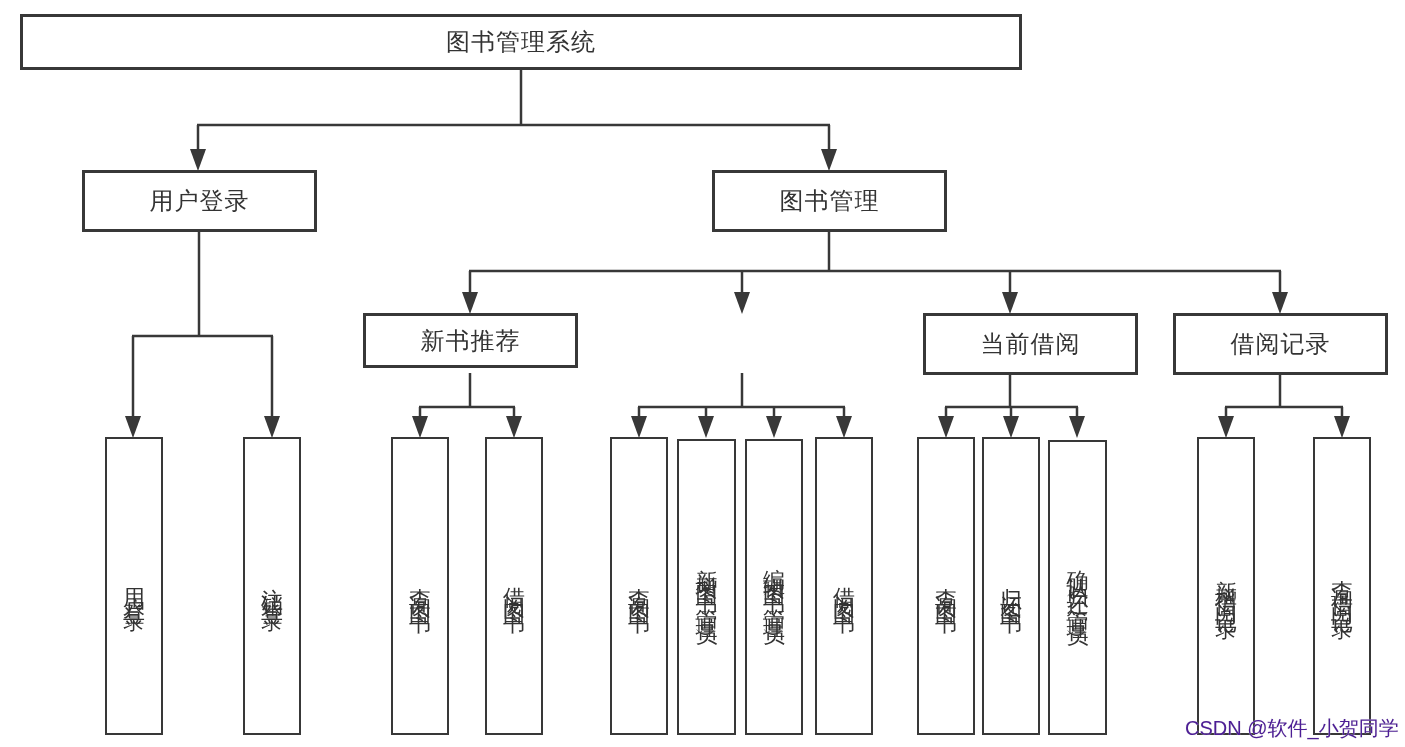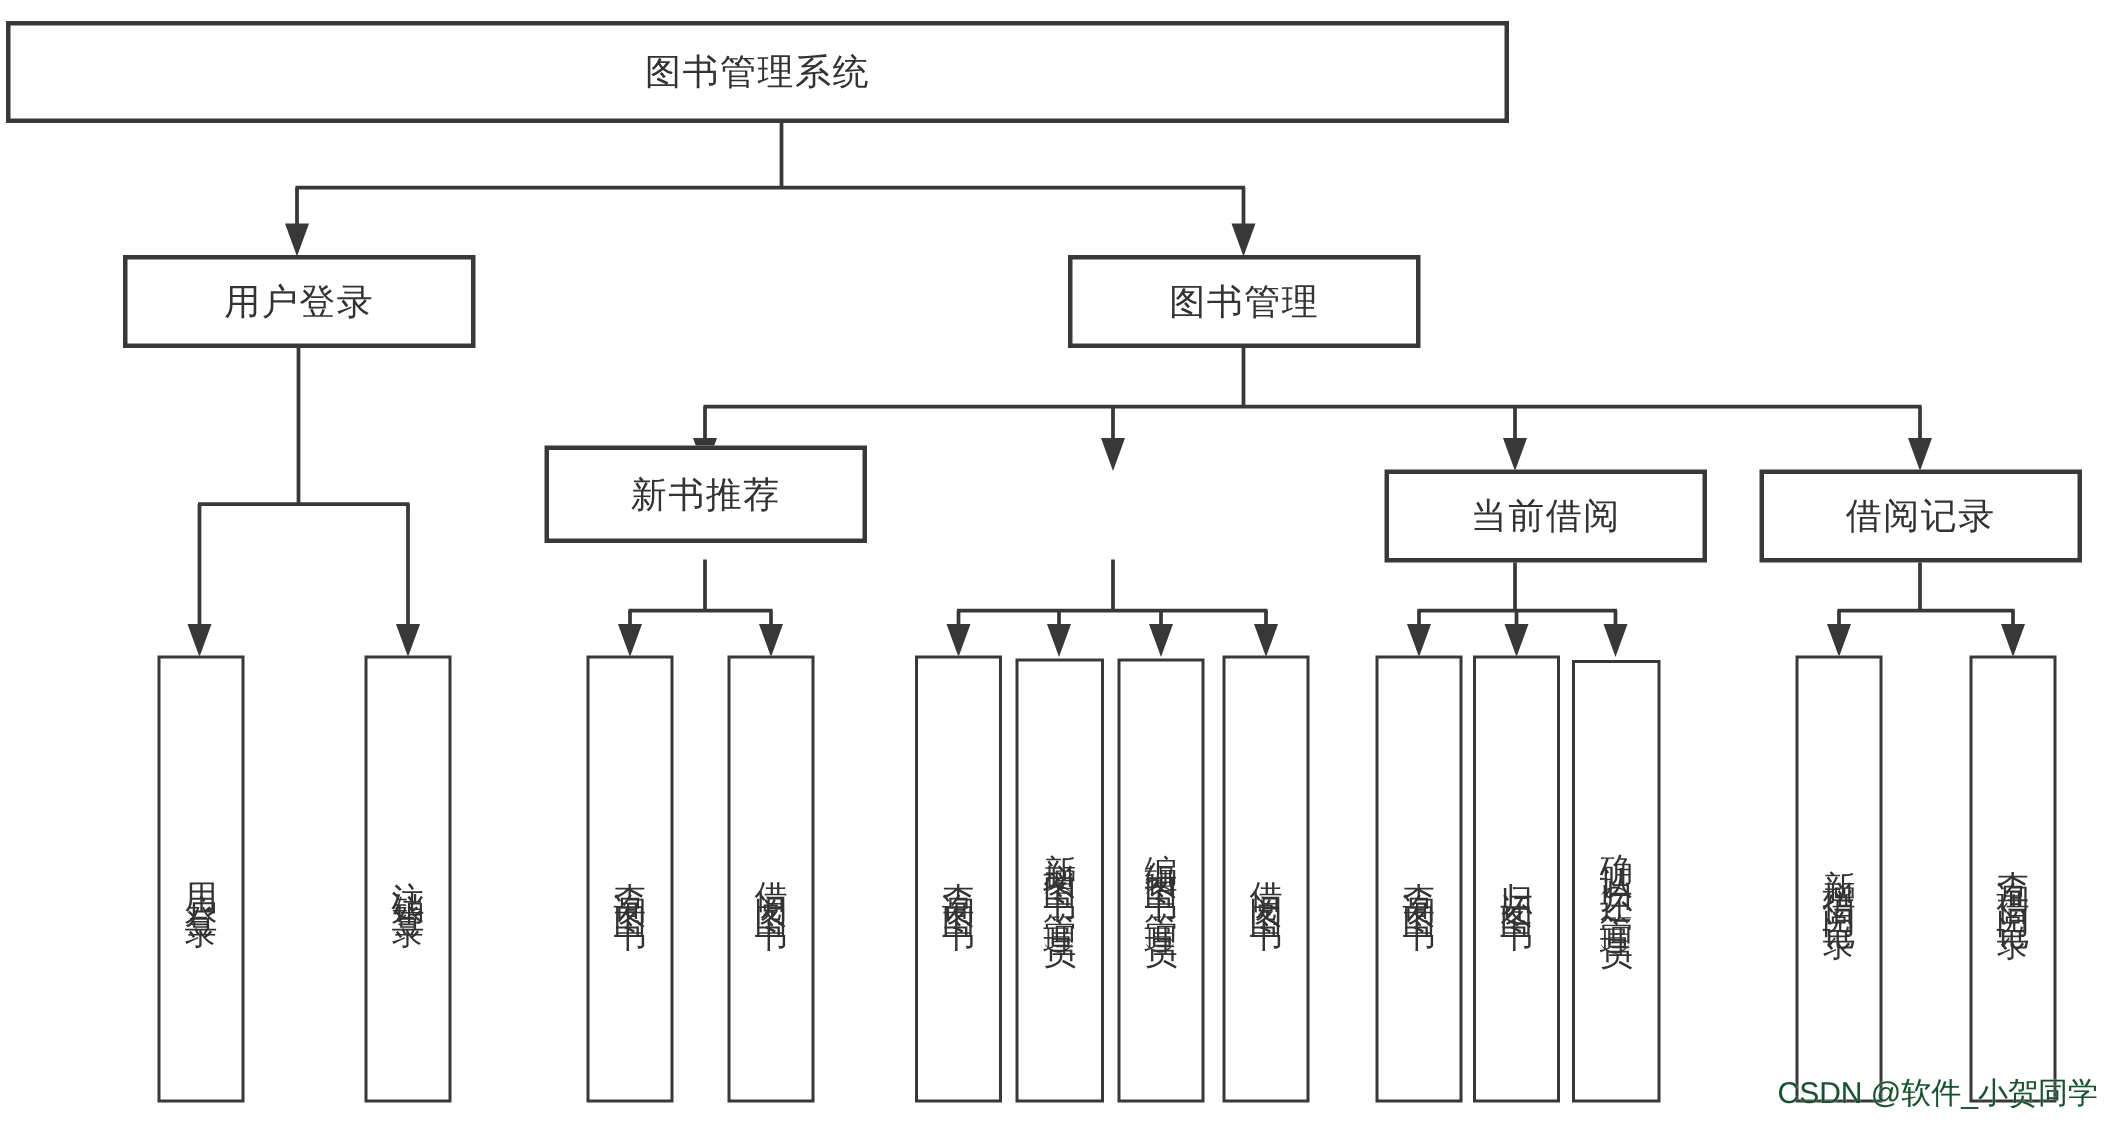--- a/index.html
+++ b/index.html
@@ -40,21 +40,21 @@
     line-height: 1;
     letter-spacing: 8px;
     white-space: nowrap;
   }
   #watermark {
     position: absolute;
     left: 1185px;
     top: 715px;
     z-index: 5;
     font-size: 20px;
-    color: #14532d;
+    color: #4c1d95;
     text-shadow: 0 0 1px #dedede;
     white-space: nowrap;
   }
 </style>
 </head>
 <body>
 
 <div id="canvas">
 
   <svg id="connectors" width="1405" height="747">
@@ -116,32 +116,32 @@
       <polygon points="766,416 782,416 774,438"></polygon>
       <polygon points="836,416 852,416 844,438"></polygon>
       <polygon points="938,416 954,416 946,438"></polygon>
       <polygon points="1003,416 1019,416 1011,438"></polygon>
       <polygon points="1069,416 1085,416 1077,438"></polygon>
       <polygon points="1218,416 1234,416 1226,438"></polygon>
       <polygon points="1334,416 1350,416 1342,438"></polygon>
     </g>
   </svg>
 
-  <div class="node hbox" style="left:4px; top:14px; width:1002px; height:68px;">
+  <div class="node hbox" style="left:20px; top:14px; width:1002px; height:56px;">
     <span class="label">图书管理系统</span>
   </div>
 
   <div class="node hbox" style="left:82px; top:170px; width:235px; height:62px;">
     <span class="label">用户登录</span>
   </div>
   <div class="node hbox" style="left:712px; top:170px; width:235px; height:62px;text-align:center;">
     <span class="label">图书管理</span>
   </div>
 
-  <div class="node hbox" style="left:363px; top:297px; width:215px; height:65px;">
+  <div class="node hbox" style="left:363px; top:313px; width:215px; height:55px;">
     <span class="label">新书推荐</span>
   </div>
   <div class="node hbox" style="left:923px; top:313px; width:215px; height:62px;">
     <span class="label">当前借阅</span>
   </div>
   <div class="node hbox" style="left:1173px; top:313px; width:215px; height:62px;">
     <span class="label">借阅记录</span>
   </div>
 
   <div class="node vbox" style="left:105px; top:437px; width:58px; height:298px;">

